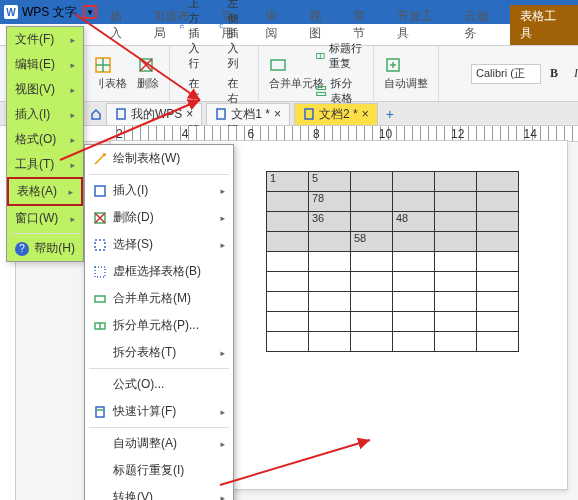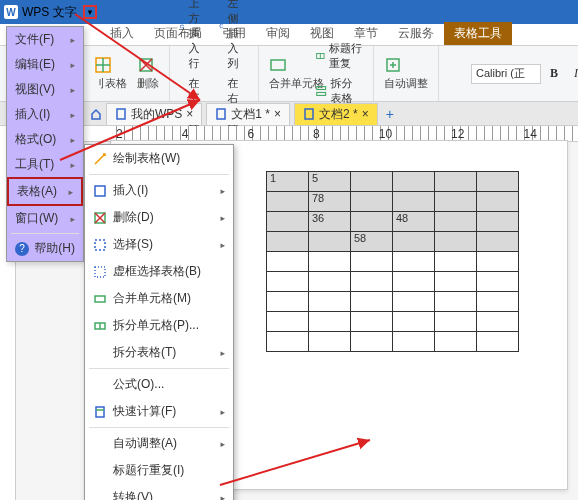--- a/index.html
+++ b/index.html
@@ -26,21 +26,21 @@
 .doc-tabs .ic{width:12px;height:12px}
 .ruler{height:16px;background:#fff;border-bottom:1px solid #ccc;margin-left:16px;position:relative}
 .ruler .marks{position:absolute;left:100px;right:0;top:0;bottom:0;background:repeating-linear-gradient(to right,#999 0,#999 1px,transparent 1px,transparent 8px)}
 .ruler .nums{position:absolute;left:100px;top:1px;display:flex;gap:59px;font-size:9px;color:#666}
 .left-ruler{position:absolute;left:0;top:126px;bottom:0;width:16px;background:#fff;border-right:1px solid #ccc}
 .page{position:absolute;left:110px;top:140px;right:10px;bottom:10px;background:#fff;border:1px solid #ccc;box-shadow:0 2px 4px rgba(0,0,0,.1)}
 .page table{border-collapse:collapse;margin:30px 0 0 155px}
 .page td{border:1px solid #333;width:42px;height:20px;padding:0 3px;font-size:11px;vertical-align:top}
 .page .hdr td{background:#d9d9d9}
 
-.legacy-menu{position:absolute;left:6px;top:26px;width:78px;background:#c4b5fd;border:1px solid #999;box-shadow:2px 2px 6px rgba(0,0,0,.2);z-index:10}
+.legacy-menu{position:absolute;left:6px;top:26px;width:78px;background:#bef264;border:1px solid #999;box-shadow:2px 2px 6px rgba(0,0,0,.2);z-index:10}
 .legacy-menu .item{display:flex;align-items:center;justify-content:space-between;padding:4px 8px;cursor:pointer}
 .legacy-menu .item.hlt{border:2px solid #b91c1c}
 .legacy-menu .item .arrow{font-size:9px;color:#666}
 .legacy-menu .item .qic{width:14px;height:14px;margin-right:4px;display:inline-block}
 .legacy-menu .sep{height:1px;background:#ddd;margin:2px 4px}
 
 .submenu{position:absolute;left:84px;top:144px;width:150px;background:#fff;border:1px solid #999;box-shadow:2px 2px 6px rgba(0,0,0,.25);z-index:11}
 .submenu .sitem{display:flex;align-items:center;padding:5px 8px;cursor:pointer;gap:6px}
 .submenu .sitem .ic{width:14px;height:14px;flex-shrink:0}
 .submenu .sitem .arr{margin-left:auto;font-size:9px;color:#666}
@@ -64,20 +64,21 @@
   <span class="dd">▾</span>
 </div>
 
 <div class="ribbon-tabs">
   <div class="tab">插入</div>
   <div class="tab">页面布局</div>
   <div class="tab">引用</div>
   <div class="tab">审阅</div>
   <div class="tab">视图</div>
   <div class="tab">章节</div>
+  <div class="tab">开发工具</div>
   <div class="tab">云服务</div>
   <div class="tab active">表格工具</div>
 </div>
 
 <div class="ribbon">
   <div class="grp">
     <div class="btn">
       <svg class="ic orange" viewBox="0 0 18 18">
           <rect x="2" y="2" width="14" height="14"></rect>
           <line x1="2" y1="9" x2="16" y2="9"></line>

